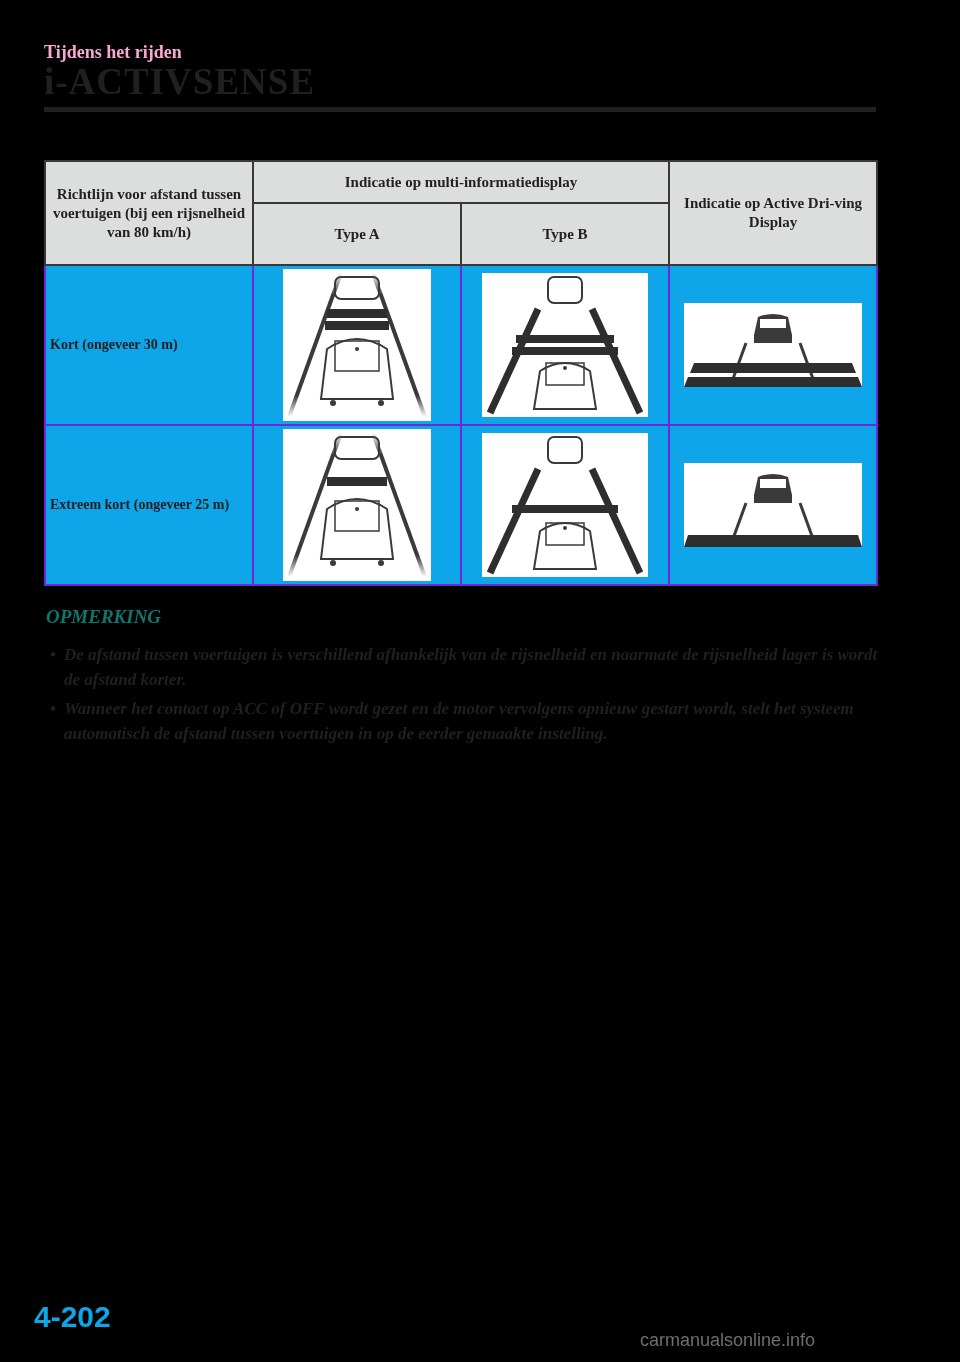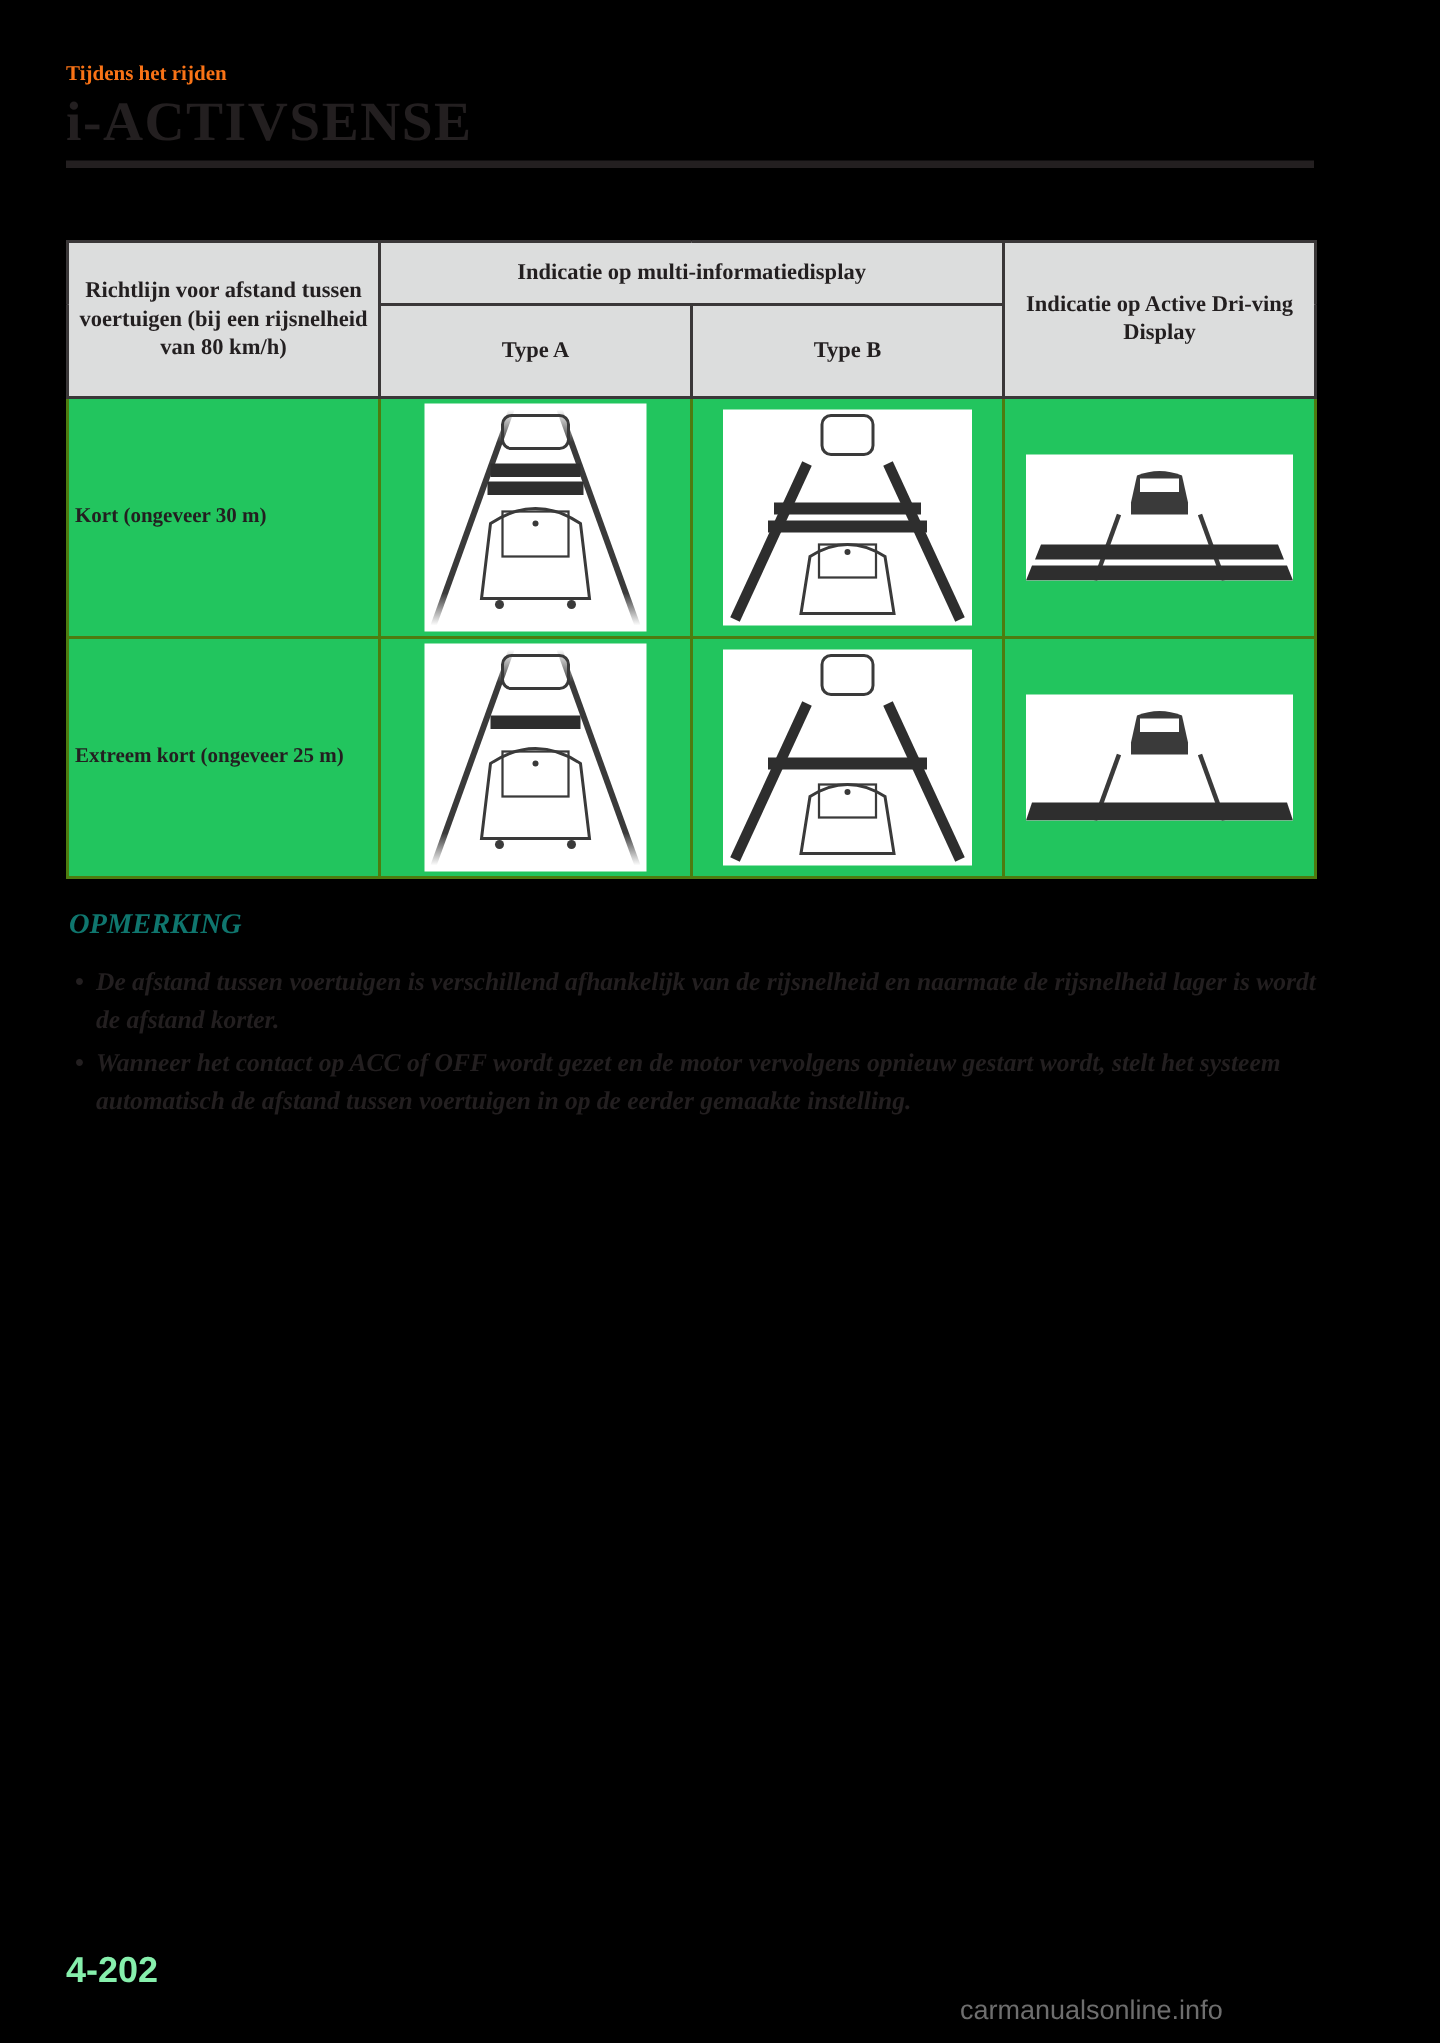--- a/index.html
+++ b/index.html
@@ -1,53 +1,53 @@
 <!DOCTYPE html>
 <html><head>
   <meta charset="utf-8">
   <style>
     html, body { margin: 0; padding: 0; }
     body {
       width: 960px; height: 1362px; background: #000000; position: relative; overflow: hidden;
       font-family: "Liberation Serif", "DejaVu Serif", serif; color: #231f20;
     }
     .section-label {
-      position: absolute; left: 44px; top: 42px; font-size: 14px; font-weight: bold; color: #f97316;
+      position: absolute; left: 44px; top: 42px; font-size: 18px; font-weight: bold; color: #f9a8d4;
     }
     .chapter-title {
       position: absolute; left: 44px; top: 60px; font-size: 37px; font-weight: bold; letter-spacing: 1px; color: #231f20;
     }
     .title-rule {
       position: absolute; left: 44px; top: 107px; width: 832px; height: 5px; background: #231f20;
     }
     table.dist {
       position: absolute; left: 44px; top: 160px; width: 832px; border-collapse: collapse; table-layout: fixed;
     }
     table.dist th {
       background: #dcdddd; border: 2px solid #3a3738; color: #231f20; font-weight: bold; font-size: 15px;
       text-align: center; vertical-align: middle; line-height: 19px; padding: 4px 6px;
     }
     table.dist td {
-      border: 2px solid #4d7c0f; background: #22c55e; color: #231f20; font-size: 14px; vertical-align: middle; padding: 0 4px;
+      border: 2px solid #6d28d9; background: #0ea5e9; color: #231f20; font-size: 14px; vertical-align: middle; padding: 0 4px;
       height: 158px; font-weight: bold;
     }
     table.dist td.img { text-align: center; padding: 0; }
     .pic { display: inline-block; background: #fff; vertical-align: middle; }
     .pic svg { display: block; }
     .note-head {
       position: absolute; left: 46px; top: 606px; font-size: 19px; font-weight: bold; font-style: italic; color: #0f766e;
     }
     .note-list { position: absolute; left: 46px; top: 642px; width: 840px; margin: 0; padding: 0; list-style: none; }
     .note-list li {
       position: relative; padding-left: 18px; font-size: 17px; font-style: italic; font-weight: bold; line-height: 25px; color: #231f20;
       margin-bottom: 4px;
     }
     .note-list li .bullet { position: absolute; left: 4px; top: 0; font-style: normal; }
     .page-num {
-      position: absolute; left: 44px; top: 1300px; font-size: 24px; font-weight: bold; color: #86efac; font-family: "Liberation Sans", sans-serif;
+      position: absolute; left: 34px; top: 1300px; font-size: 30px; font-weight: bold; color: #0ea5e9; font-family: "Liberation Sans", sans-serif;
     }
     .watermark {
       position: absolute; left: 640px; top: 1330px; font-size: 18px; color: #6e6e6e; font-family: "Liberation Sans", sans-serif;
     }
   </style>
 </head>
 <body>
 
 <div class="section-label">Tijdens het rijden</div>
 <div class="chapter-title">i-ACTIVSENSE</div>

